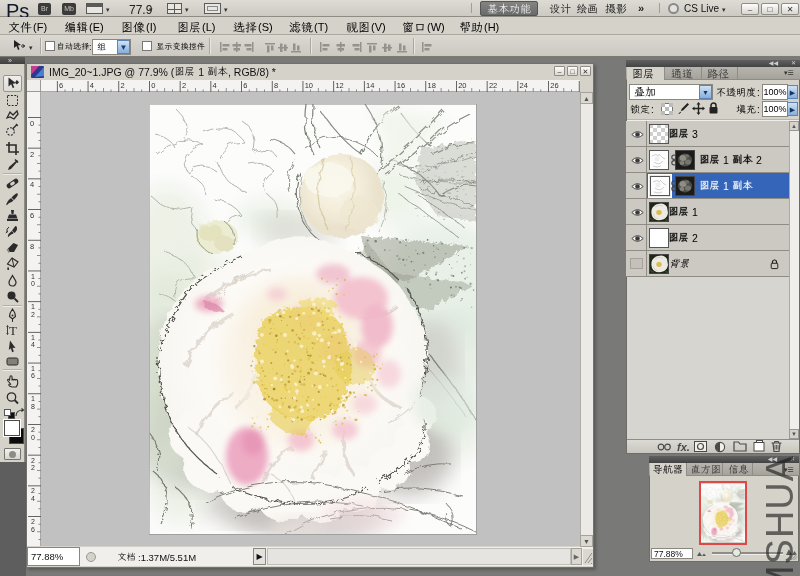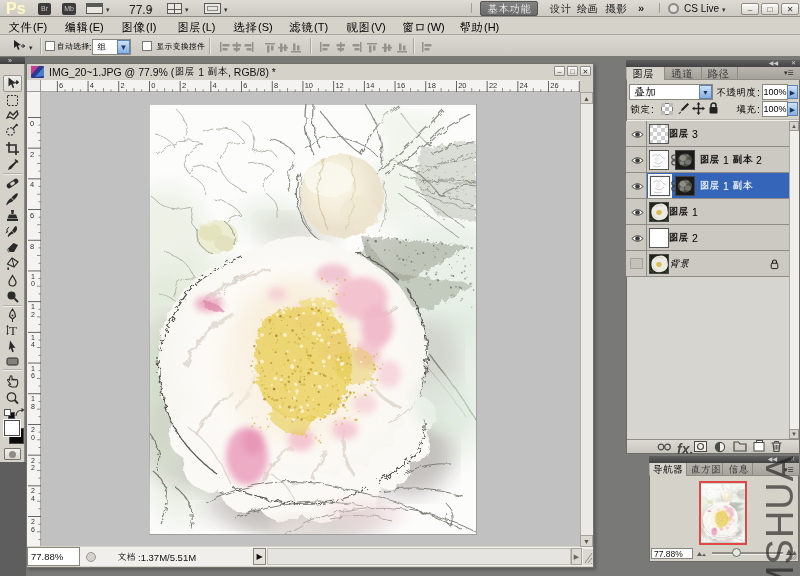--- a/index.html
+++ b/index.html
@@ -62,21 +62,21 @@
       <path id="c52" d="M77 -21V-16Q67 -14 57 -12V-20ZM77 -34V-26L57 -25L57 -33ZM77 -45V-38L57 -37V-44ZM41 -49Q41 -49 41 -48Q41 -46 44 -44Q44 -43 46 -43H48Q48 -43 49 -44L52 -44L52 -12L45 -11Q44 -11 44 -11H42Q40 -11 39 -11Q38 -12 38 -12Q38 -12 38 -11Q38 -10 38 -10Q38 -8 40 -6Q42 -4 44 -4Q45 -4 54 -6Q63 -7 77 -11V-4Q77 1 76 3Q76 5 76 6Q76 6 77 8Q79 10 81 10Q82 10 82 8L82 -12Q94 -16 95 -17Q97 -17 97 -18Q97 -19 96 -19H94L82 -17L82 -45L92 -46Q94 -46 94 -47Q94 -49 90 -50Q89 -51 89 -51Q88 -51 87 -50Q86 -50 83 -50L48 -48H46Q43 -48 41 -49ZM79 -70 78 -61 55 -60 54 -69ZM83 -61 84 -70Q84 -71 85 -71Q85 -72 85 -72Q85 -73 84 -74Q82 -75 81 -75L80 -75L54 -74Q49 -75 48 -75Q46 -75 46 -75Q46 -75 47 -73Q48 -72 49 -69L50 -60Q50 -60 50 -59V-57Q50 -57 50 -56V-55Q50 -54 50 -54Q50 -53 52 -52Q54 -52 54 -52Q56 -52 56 -54V-54L56 -55L83 -56Q84 -56 85 -56Q85 -57 85 -57Q85 -58 83 -61ZM32 8 32 -17Q37 -20 42 -23Q45 -24 45 -26Q45 -26 44 -26Q43 -26 39 -25Q36 -24 32 -22L32 -33L40 -34Q42 -34 42 -35Q42 -36 41 -37Q39 -40 37 -39Q36 -39 35 -38L32 -38L32 -48Q32 -51 28 -52Q27 -52 26 -52Q25 -52 25 -51Q25 -51 26 -50Q26 -49 26 -46V-38L20 -37Q19 -37 18 -37L21 -43Q24 -52 26 -58L44 -60Q46 -60 46 -61Q46 -62 43 -64Q42 -65 41 -65Q40 -65 39 -65Q38 -64 36 -64L27 -64Q29 -72 30 -75Q30 -77 30 -78Q29 -78 27 -79Q25 -80 24 -80Q22 -80 23 -77Q24 -76 23 -75Q23 -74 20 -63L13 -63H12Q10 -63 9 -63Q9 -63 8 -63Q7 -63 7 -63Q7 -62 8 -61Q8 -59 10 -58Q10 -57 13 -57L15 -58L19 -58Q16 -48 11 -34Q11 -34 11 -34Q10 -32 12 -31Q13 -31 14 -31L17 -31L20 -32H21L26 -32V-20Q14 -16 11 -15Q8 -14 7 -14Q5 -14 5 -13Q5 -12 7 -10Q9 -8 10 -8Q12 -8 16 -10Q21 -11 26 -14V-2Q26 1 26 5V6Q26 9 30 10L30 10H31Q32 10 32 8Z"></path>
       <path id="c53" d="M89 7H90Q92 7 93 7Q94 6 96 4Q96 2 96 2Q96 1 95 1H94Q93 1 92 1Q91 1 90 1Q86 1 79 1Q73 0 66 -1Q59 -2 52 -3Q45 -4 39 -5Q33 -6 29 -7Q26 -8 23 -8Q26 -11 28 -13Q30 -15 30 -16Q31 -17 31 -18Q31 -19 30 -20Q30 -20 28 -22Q26 -23 22 -25Q21 -26 21 -26Q21 -26 22 -26Q23 -29 25 -31Q27 -33 30 -36Q30 -36 31 -37Q31 -38 31 -38Q31 -40 30 -41Q28 -42 27 -42Q27 -42 27 -42Q27 -42 26 -42L12 -40Q12 -40 11 -40Q11 -40 10 -40Q9 -40 7 -41Q7 -41 7 -41Q7 -41 7 -41Q6 -41 6 -40Q6 -38 7 -37Q9 -35 11 -35Q12 -35 12 -35Q13 -36 14 -36L23 -36Q21 -35 20 -33Q19 -31 18 -29Q16 -27 16 -25Q16 -23 18 -22Q20 -21 21 -20Q23 -19 24 -18Q24 -18 24 -17Q24 -17 24 -17Q22 -15 20 -13Q18 -10 15 -8Q10 -8 7 -7Q5 -7 4 -6Q3 -5 3 -4L4 -4Q4 -2 4 -2Q5 0 6 0Q6 0 7 -1Q7 -1 8 -1Q11 -2 13 -2Q16 -3 18 -3Q21 -3 23 -2Q26 -2 28 -1Q32 -1 39 1Q45 2 52 3Q60 4 67 5Q74 6 80 7Q86 7 89 7ZM21 -48Q23 -46 24 -46Q24 -46 25 -47Q26 -48 26 -49Q27 -50 27 -51Q27 -52 25 -53Q19 -57 16 -59Q12 -61 11 -61Q10 -61 9 -60Q8 -59 8 -58Q8 -57 10 -56Q12 -54 16 -52Q19 -50 21 -48ZM31 -62Q33 -63 33 -64Q33 -65 31 -66Q30 -68 28 -69Q26 -71 23 -72Q21 -74 20 -74Q18 -75 18 -75Q16 -75 15 -74Q14 -73 14 -72Q14 -71 16 -70Q19 -68 22 -66Q24 -64 27 -61Q28 -60 29 -60Q30 -60 31 -62ZM35 -8Q35 -8 38 -10Q44 -14 50 -21Q56 -28 58 -39L65 -40L65 -19Q65 -15 66 -12Q67 -10 70 -9Q74 -8 80 -8Q91 -8 93 -13Q94 -14 94 -16Q94 -24 94 -27Q93 -30 92 -30Q90 -30 90 -25Q89 -20 88 -18Q87 -15 85 -14Q83 -13 80 -13Q73 -13 72 -16Q71 -18 71 -21L72 -40L93 -41Q95 -41 95 -42Q95 -44 92 -46Q91 -47 90 -47Q89 -47 88 -47Q87 -46 66 -45L66 -59L83 -60Q85 -60 85 -61Q85 -63 81 -65Q80 -66 79 -66Q79 -66 77 -65Q76 -65 66 -64L66 -78Q66 -80 61 -81Q60 -81 59 -81Q58 -81 58 -81Q58 -80 58 -80Q60 -78 60 -76L60 -64L52 -63Q55 -69 55 -72Q55 -72 54 -73Q52 -74 51 -75Q49 -76 48 -76Q47 -76 47 -75Q48 -74 48 -73Q48 -69 44 -61Q41 -54 39 -51Q37 -48 37 -47Q37 -46 38 -46Q38 -46 41 -49Q44 -51 48 -58L60 -58L60 -45L38 -44Q36 -44 35 -44Q33 -44 33 -44Q32 -44 32 -44Q32 -44 32 -43Q34 -40 35 -39Q37 -38 39 -38Q40 -38 42 -38L51 -39L51 -37Q47 -23 36 -12Q34 -10 34 -9Q34 -8 35 -8Z"></path>
       <path id="c54" d="M76 -10H75Q70 -12 63 -14Q62 -15 61 -15Q60 -15 60 -14Q60 -14 62 -12Q64 -10 66 -8Q69 -6 72 -5Q74 -4 76 -4Q79 -4 82 -8Q84 -12 86 -22Q87 -23 87 -24Q88 -24 88 -25Q88 -26 86 -27Q85 -29 83 -29H82L71 -28L75 -35Q76 -36 76 -36Q77 -37 77 -38Q77 -38 76 -39Q76 -40 74 -40Q74 -41 72 -41Q72 -41 72 -41Q71 -41 71 -41L48 -39Q48 -39 47 -39Q47 -39 46 -39Q44 -39 41 -40H41Q40 -40 40 -39Q40 -39 41 -38Q41 -36 43 -35Q43 -35 44 -34Q45 -34 47 -34H49L51 -34Q49 -26 45 -21Q41 -16 35 -12Q33 -10 33 -9Q33 -9 34 -9Q34 -9 36 -9Q38 -10 41 -12Q44 -13 47 -16Q50 -19 53 -24Q56 -28 58 -35L69 -36L65 -27Q65 -26 65 -26Q65 -25 66 -24Q67 -22 69 -22Q70 -22 70 -22Q71 -23 72 -23L81 -23Q80 -20 79 -17Q78 -14 76 -10Q76 -10 76 -10ZM92 7H93Q95 7 96 5Q97 4 97 3Q98 2 98 1Q98 0 96 0H95Q89 0 82 0Q75 -1 68 -2Q60 -2 53 -4Q46 -5 40 -6Q34 -7 29 -8Q27 -8 25 -9Q24 -9 22 -9Q27 -13 29 -15Q31 -17 31 -19Q31 -20 30 -21Q30 -22 28 -23Q26 -24 22 -26Q21 -27 21 -27Q21 -27 22 -28Q23 -30 25 -32Q27 -34 29 -37Q30 -37 30 -38Q31 -39 31 -39Q31 -41 29 -42Q29 -42 28 -43Q27 -43 27 -43H26L12 -42Q12 -42 12 -41Q11 -41 11 -41Q9 -41 7 -42Q7 -42 7 -42Q7 -42 6 -42Q6 -42 6 -41Q6 -41 6 -40Q7 -38 8 -37Q9 -37 10 -37Q11 -36 12 -36Q12 -36 13 -36Q13 -36 14 -36L23 -37Q21 -36 20 -34Q18 -32 17 -30Q15 -28 15 -26Q15 -24 18 -22Q21 -21 24 -19Q24 -18 24 -18Q24 -18 24 -18Q22 -16 20 -13Q17 -11 14 -9Q13 -9 11 -8Q9 -8 7 -8Q5 -8 5 -7Q4 -7 4 -6Q4 -5 4 -4Q5 -3 5 -2Q6 -2 7 -2Q7 -2 8 -2Q11 -3 14 -3Q16 -4 19 -4Q21 -4 24 -3Q26 -3 28 -3Q33 -2 39 -1Q45 1 52 2Q59 3 66 4Q74 5 80 6Q87 6 92 7ZM24 -47Q25 -47 26 -48Q27 -49 27 -50Q28 -51 28 -51Q28 -52 26 -53Q25 -54 22 -56Q20 -58 18 -59Q16 -61 14 -62Q12 -63 12 -63Q11 -63 10 -61Q9 -60 9 -59Q9 -58 10 -57Q13 -56 16 -53Q19 -51 22 -48Q23 -47 24 -47ZM31 -62Q32 -63 32 -64Q32 -65 31 -66Q26 -70 24 -72Q21 -74 20 -76Q18 -76 18 -77Q17 -77 17 -77Q16 -77 15 -76Q14 -74 14 -74Q14 -73 15 -72Q18 -70 21 -67Q24 -64 27 -61Q28 -60 29 -60Q30 -60 31 -62ZM70 -59 87 -60Q88 -60 89 -60Q90 -60 90 -61Q90 -62 89 -62Q88 -63 87 -64Q86 -65 85 -65Q84 -65 84 -65Q83 -64 81 -64Q80 -64 79 -64L64 -63V-71Q68 -72 72 -73Q76 -74 80 -75Q81 -75 81 -76Q81 -77 80 -78Q79 -79 78 -80Q77 -82 76 -82Q76 -82 76 -81Q75 -81 75 -80Q74 -79 73 -79Q66 -76 58 -74Q51 -72 42 -70Q39 -70 39 -68Q39 -67 41 -67Q41 -67 42 -67Q42 -68 42 -68Q47 -68 51 -69Q55 -69 59 -70V-63L41 -62H39Q38 -62 37 -62Q36 -62 34 -63Q34 -63 34 -63Q34 -63 34 -62Q34 -62 34 -62Q34 -59 36 -58Q37 -57 39 -57H41L53 -58Q49 -53 44 -49Q39 -45 34 -42Q32 -40 32 -39Q32 -39 33 -39Q34 -39 38 -41Q42 -43 48 -47Q54 -51 59 -57V-52Q59 -51 59 -49Q59 -48 58 -46Q58 -46 58 -45Q58 -43 60 -42Q62 -42 63 -42Q64 -42 64 -43V-57Q69 -54 73 -50Q78 -47 82 -45Q85 -43 88 -42Q90 -40 90 -40Q91 -40 92 -41Q93 -42 94 -43Q95 -44 95 -45Q95 -45 94 -46Q89 -48 85 -49Q81 -51 78 -54Q74 -56 70 -59Z"></path>
       <path id="c55" d="M58 -40V-31L43 -30V-40ZM79 -42V-32L63 -31V-41ZM90 7H91Q92 7 94 5Q95 4 95 3Q96 1 96 1Q96 0 94 0H93Q86 0 77 -1Q68 -2 59 -3Q51 -4 43 -6Q35 -7 29 -8Q27 -8 25 -9Q24 -9 22 -9Q27 -13 28 -15Q30 -17 30 -19Q30 -20 30 -21Q29 -21 28 -23Q26 -24 22 -26Q21 -27 21 -27Q21 -27 21 -28Q23 -30 25 -32Q26 -34 29 -37Q29 -37 30 -38Q30 -39 30 -39Q30 -40 30 -41Q29 -42 28 -42Q27 -43 27 -43Q26 -43 26 -43Q26 -43 26 -43L12 -42Q12 -41 11 -41Q11 -41 10 -41Q8 -41 7 -42Q7 -42 7 -42Q6 -42 6 -42Q6 -42 6 -41Q6 -40 7 -38Q8 -36 11 -36Q11 -36 12 -36Q13 -36 14 -36L22 -37Q20 -35 19 -34Q18 -32 16 -30Q15 -28 15 -26Q15 -24 17 -22Q19 -22 20 -21Q22 -20 23 -19Q24 -18 24 -18Q24 -18 23 -18Q20 -14 14 -9Q10 -9 8 -8Q6 -8 5 -7Q4 -7 4 -6Q4 -3 5 -2Q6 -2 7 -2Q8 -2 8 -2Q11 -3 14 -3Q17 -4 19 -4Q21 -4 24 -3Q26 -3 28 -3Q34 -1 42 0Q50 2 58 3Q67 4 75 5Q84 6 90 7ZM58 -53 58 -45 43 -44V-53ZM79 -55V-46L63 -45V-54ZM23 -47Q24 -47 24 -48Q25 -49 26 -50Q26 -51 26 -52Q26 -52 25 -54Q23 -55 21 -56Q19 -58 17 -59Q15 -61 13 -61Q11 -62 11 -62Q10 -62 9 -61Q8 -60 8 -59Q8 -58 8 -58Q9 -58 9 -57Q12 -55 15 -53Q18 -51 21 -48Q22 -47 23 -47ZM27 -61Q28 -61 29 -63Q31 -64 31 -65Q31 -66 29 -67Q28 -69 26 -70Q24 -72 22 -73Q19 -75 18 -75Q16 -76 16 -76Q15 -76 14 -75Q13 -74 13 -73Q13 -72 14 -71Q20 -67 25 -62Q26 -61 27 -61ZM79 -27 79 -12Q74 -14 70 -16Q69 -16 69 -16Q68 -16 68 -16Q67 -16 67 -16Q67 -15 69 -13Q70 -12 73 -10Q75 -8 77 -6Q80 -5 80 -5Q82 -5 84 -7Q85 -9 85 -10Q85 -11 85 -12Q85 -13 85 -13L85 -54Q85 -55 85 -56Q85 -56 85 -57Q85 -57 84 -58Q83 -60 81 -60H80L64 -59L63 -60Q67 -62 71 -65Q75 -68 79 -71Q80 -71 80 -72Q81 -72 81 -73Q81 -74 80 -76Q79 -77 77 -77H76L42 -75Q42 -75 42 -75Q41 -75 41 -75Q39 -75 38 -75Q38 -75 37 -75Q37 -75 37 -75Q36 -75 36 -75L37 -73Q37 -72 39 -70Q40 -70 40 -70Q41 -69 42 -69Q42 -69 43 -69Q43 -69 44 -70L72 -72Q70 -70 66 -68Q63 -65 59 -63Q56 -65 54 -67Q51 -68 51 -68Q50 -68 50 -68Q49 -67 49 -66L48 -65Q48 -65 50 -64Q52 -63 54 -61Q56 -60 57 -58L43 -58Q41 -59 39 -59Q38 -60 37 -60Q36 -60 36 -59Q36 -59 37 -58Q38 -55 38 -52L38 -19Q38 -17 37 -16Q37 -14 37 -12Q37 -12 37 -12Q37 -12 37 -12Q37 -10 38 -10Q39 -9 40 -9L42 -8Q43 -8 43 -9Q43 -10 43 -11V-26L58 -26V-21Q58 -17 57 -15Q57 -14 57 -14Q57 -14 57 -14Q57 -12 58 -12Q59 -11 60 -10Q62 -10 62 -10Q63 -10 63 -12V-27Z"></path>
       <path id="c56" d="M74 -23 74 -16 50 -15 50 -22ZM74 -35 74 -28 49 -27 49 -34ZM92 7H93Q95 7 96 6Q97 4 97 3Q98 2 98 2Q98 1 96 1H95Q88 1 79 0Q70 -1 60 -2Q51 -4 43 -5Q35 -6 29 -8Q26 -8 24 -8Q28 -12 30 -14Q31 -16 31 -18Q31 -19 31 -20Q30 -20 28 -21Q26 -23 22 -25Q22 -26 22 -26Q22 -26 22 -26Q24 -29 25 -31Q27 -33 30 -36Q30 -36 31 -37Q31 -38 31 -38Q31 -40 30 -41Q28 -42 27 -42Q27 -42 27 -42Q27 -42 26 -42L12 -40Q12 -40 11 -40Q11 -40 10 -40Q9 -40 7 -41Q7 -41 7 -41Q7 -41 7 -41Q6 -41 6 -40L6 -39Q7 -38 8 -36Q9 -35 11 -35Q12 -35 12 -35Q13 -35 14 -35L23 -36Q21 -34 20 -32Q18 -31 17 -29Q15 -27 15 -25Q15 -23 18 -22Q21 -20 24 -18Q24 -18 24 -17Q24 -17 24 -17Q23 -15 21 -13Q18 -11 16 -9Q10 -8 8 -8Q5 -7 5 -7Q4 -6 4 -5Q4 -2 5 -2Q6 -1 6 -1Q7 -1 8 -2Q11 -3 14 -3Q16 -3 19 -3Q21 -3 24 -3Q26 -3 28 -2Q33 -1 39 0Q45 1 52 2Q59 4 66 5Q73 6 80 6Q87 7 92 7ZM75 -46 75 -40 49 -38 49 -44ZM23 -46Q24 -46 25 -47Q26 -48 26 -49Q27 -50 27 -51Q27 -52 25 -53Q25 -53 23 -55Q21 -56 19 -57Q16 -59 14 -60Q12 -61 11 -61Q10 -61 9 -60Q8 -59 8 -58Q8 -57 10 -56Q13 -54 16 -52Q18 -50 21 -48Q23 -46 23 -46ZM28 -60Q28 -60 29 -61Q30 -62 31 -63Q31 -64 31 -64Q31 -65 30 -66Q28 -68 26 -69Q24 -71 22 -72Q20 -74 18 -74Q17 -75 16 -75Q15 -75 14 -74Q13 -73 13 -72Q13 -71 15 -70Q18 -68 20 -66Q23 -64 26 -61Q27 -60 28 -60ZM57 -68Q57 -68 55 -70Q54 -72 52 -74Q50 -76 48 -77Q46 -78 46 -78Q44 -78 44 -77Q43 -76 43 -75Q43 -75 44 -74Q46 -72 48 -70Q50 -68 51 -65Q52 -64 53 -64Q53 -64 54 -65Q55 -65 56 -66Q57 -67 57 -68ZM50 -10 79 -10Q80 -10 81 -11Q82 -11 82 -12Q82 -13 79 -16L81 -45Q81 -46 82 -46Q82 -47 82 -47Q82 -48 81 -48Q81 -49 80 -50Q79 -51 77 -51H76L57 -50Q60 -52 61 -54Q62 -55 63 -56Q63 -56 63 -56Q63 -57 63 -58Q62 -58 62 -59L89 -61Q91 -61 91 -62Q91 -63 90 -64Q90 -65 88 -66Q87 -66 86 -66Q86 -66 86 -66Q85 -66 85 -66Q84 -66 83 -65Q82 -65 80 -65L68 -64Q73 -68 75 -71Q77 -74 77 -75Q77 -76 75 -78Q73 -80 72 -80Q71 -80 71 -79Q71 -78 70 -77Q70 -76 70 -76Q68 -73 66 -70Q64 -67 61 -64L38 -63Q38 -63 37 -63Q37 -62 36 -62Q35 -62 33 -63H32Q32 -63 32 -62Q32 -62 32 -62Q33 -60 34 -59Q35 -58 37 -58Q37 -58 38 -58Q39 -58 40 -58L57 -59Q56 -57 55 -55Q53 -52 50 -49L49 -49Q44 -51 43 -51Q42 -51 42 -50Q42 -50 42 -48Q43 -48 43 -46Q43 -45 43 -44L44 -16V-15Q44 -13 44 -12Q44 -11 44 -10V-9Q44 -8 45 -7Q46 -6 47 -6Q48 -6 49 -6Q50 -6 50 -6Q50 -7 50 -8V-8Z"></path>
       <path id="c57" d="M52 -71Q52 -69 50 -67Q49 -64 47 -62Q45 -59 43 -57Q41 -54 40 -53Q39 -52 39 -51Q39 -50 39 -50Q40 -50 43 -52Q45 -53 48 -56Q50 -58 53 -60Q55 -63 57 -65Q58 -67 58 -68Q58 -69 57 -70Q56 -71 55 -72Q53 -73 52 -73Q52 -73 52 -71ZM94 -56Q94 -57 93 -59Q92 -61 90 -63Q88 -65 85 -67Q83 -70 81 -71Q79 -72 78 -72Q78 -72 76 -71Q75 -70 75 -69Q75 -68 77 -67Q80 -65 83 -61Q86 -58 89 -54Q90 -53 91 -53Q92 -53 93 -54Q94 -55 94 -56ZM82 -53 69 -52 69 -76Q69 -77 68 -78Q68 -78 66 -79Q65 -79 64 -79Q63 -79 63 -79Q61 -79 61 -79Q61 -78 62 -78Q62 -77 63 -76Q63 -75 63 -74L63 -52L62 -52L52 -51Q46 -53 45 -53Q44 -53 44 -52Q44 -51 45 -50Q46 -48 46 -45L47 -20V-19Q47 -17 47 -16Q46 -14 46 -14Q46 -13 48 -11Q50 -10 51 -10Q53 -10 53 -12V-13L53 -18L52 -20L51 -46L81 -48Q80 -20 80 -19Q80 -18 80 -18Q79 -17 79 -16Q79 -14 82 -13Q83 -12 84 -12Q85 -12 86 -14L86 -15L86 -20L87 -47Q87 -48 88 -48Q88 -49 88 -50Q88 -51 86 -52Q84 -53 84 -53ZM5 -43Q6 -43 8 -45Q11 -48 14 -53Q17 -56 19 -59L39 -60Q40 -61 40 -62Q40 -63 39 -65Q37 -67 36 -67Q34 -67 32 -66Q30 -65 28 -65L22 -65Q23 -66 25 -70Q27 -74 27 -75Q27 -77 23 -79Q22 -80 21 -80Q20 -80 20 -78Q20 -74 16 -64Q12 -55 8 -50Q4 -45 4 -44Q4 -43 5 -43ZM18 0Q18 1 19 3Q21 5 22 5Q24 5 29 0Q35 -4 39 -8Q41 -10 41 -12Q41 -13 40 -13Q40 -13 36 -11Q34 -9 28 -6L28 -25L40 -26Q42 -26 42 -28Q42 -29 39 -31Q38 -32 37 -32Q37 -32 36 -32Q34 -31 28 -31L28 -43L38 -44Q40 -44 40 -45Q40 -47 38 -49Q36 -50 36 -50Q35 -50 34 -49Q32 -49 18 -48Q14 -48 14 -48Q13 -48 12 -48Q12 -48 12 -48Q12 -45 15 -43Q15 -43 18 -43L22 -43L22 -30L10 -30L7 -30Q6 -30 6 -30Q6 -27 9 -25Q10 -24 11 -24Q13 -24 14 -24L22 -25L22 -2Q19 -1 18 -1Q18 -1 18 0ZM63 -34V-23Q63 -17 61 -12Q56 0 38 6Q36 6 36 8Q36 9 37 9Q38 9 41 8Q44 8 47 7Q51 5 54 3Q58 1 61 -2Q65 -5 66 -10Q68 -14 69 -18Q69 -22 70 -36Q70 -38 68 -39Q66 -40 64 -40Q62 -40 62 -38Q62 -38 63 -37Q63 -36 63 -34ZM94 2Q88 -2 82 -7Q76 -11 75 -11Q74 -11 73 -10Q71 -9 71 -8Q71 -7 73 -6Q82 0 88 6Q91 9 91 9Q92 9 93 8Q95 6 95 5Q95 3 94 2Z"></path>
       <path id="c58" d="M67 -72Q68 -71 69 -71Q70 -71 71 -72Q71 -73 72 -74Q72 -74 72 -75Q72 -76 69 -77Q66 -78 64 -79Q61 -80 59 -80Q57 -80 56 -80Q55 -80 55 -80Q54 -79 54 -78Q54 -77 54 -77Q54 -76 56 -76Q60 -74 62 -74Q64 -73 67 -72ZM5 -44Q6 -44 8 -46Q10 -48 13 -53Q16 -57 18 -60L37 -61Q38 -61 38 -62Q38 -64 36 -65Q35 -67 34 -67Q32 -67 31 -66Q30 -66 28 -65L21 -65Q22 -66 23 -70Q25 -74 25 -74Q25 -76 22 -78Q20 -79 20 -79Q19 -79 19 -78Q19 -73 15 -64Q11 -56 8 -51Q4 -46 4 -45Q4 -44 5 -44ZM20 -26 20 -3Q18 -2 17 -2Q16 -2 16 -1Q16 0 18 2Q20 4 21 4Q22 4 27 -1Q33 -6 38 -12Q40 -14 40 -16Q40 -17 39 -17Q38 -17 35 -14Q31 -11 26 -7V-26L37 -27Q40 -28 40 -29Q40 -30 36 -32Q35 -33 35 -33Q34 -33 33 -33Q32 -32 26 -32L26 -44L35 -45Q37 -45 37 -46Q37 -48 34 -50Q33 -51 33 -51Q32 -51 31 -50Q29 -50 17 -49Q14 -49 13 -49Q12 -49 12 -49Q11 -49 11 -49Q11 -46 14 -44Q14 -44 17 -44L20 -44L20 -31L10 -31L6 -31Q6 -31 6 -30Q6 -28 9 -26Q10 -26 11 -26Q12 -26 14 -26ZM81 1Q77 1 76 1Q74 0 73 -1Q73 -2 73 -4V-4L73 -18L81 -18Q83 -19 83 -19Q84 -19 84 -20Q84 -21 82 -23L84 -38Q84 -38 85 -39Q85 -40 85 -40Q85 -41 84 -42Q83 -43 81 -43L80 -43L50 -42Q45 -43 44 -43Q43 -43 43 -42Q43 -42 44 -41Q45 -38 45 -37L46 -23V-22L46 -19V-18Q46 -16 48 -16Q49 -15 51 -15Q52 -15 52 -17V-17L55 -18Q53 -10 47 -5Q42 0 33 5Q32 5 31 6Q31 6 31 7Q31 8 32 8Q33 8 34 7Q45 4 52 -2Q58 -8 61 -18L67 -18L67 -3V-3Q67 3 70 5Q73 7 80 7Q83 7 88 6Q92 6 93 4Q95 3 96 0Q96 -3 96 -9Q96 -15 95 -15Q94 -15 93 -12Q93 -10 92 -7Q92 -4 91 -3Q90 -1 89 0Q87 1 81 1ZM38 -52Q37 -52 37 -52Q37 -51 37 -51Q38 -50 39 -48Q40 -46 42 -46L44 -47L92 -49Q94 -49 94 -50Q94 -52 92 -53Q91 -54 89 -54Q89 -54 88 -54Q86 -54 84 -53L70 -53Q73 -56 77 -61Q77 -61 77 -62Q77 -63 75 -64Q74 -65 73 -66L84 -66Q86 -66 86 -68Q86 -69 85 -70Q83 -71 82 -71Q81 -71 81 -71Q79 -71 76 -70L47 -69H46Q44 -69 42 -69H42Q41 -69 41 -69Q41 -67 42 -66Q44 -64 46 -64Q46 -64 49 -64L52 -64Q50 -63 50 -62Q50 -62 51 -61Q53 -58 56 -53Q56 -52 57 -52L43 -51H43Q41 -51 38 -52ZM51 -32 51 -37 78 -38 78 -33ZM52 -22 51 -28 77 -29 77 -23ZM59 -53Q61 -54 61 -55Q61 -56 58 -60Q55 -64 54 -64L71 -65Q71 -65 71 -65V-64Q71 -61 64 -52L59 -52Q59 -52 59 -53Z"></path>
     </defs>
   </svg>
 <div style="position:absolute;left:0px;top:0px;width:800px;height:17px;background:linear-gradient(#dedbd4,#cdcac3);border-bottom:1px solid #8f8c86"></div>
-<div style="position:absolute;left:6px;top:1px;font-size:16px;color:#fef9c3;white-space:pre;line-height:1;font-weight:bold;letter-spacing:0px">Ps</div>
+<div style="position:absolute;left:6px;top:1px;font-size:20px;color:#0f172a;white-space:pre;line-height:1;font-weight:normal;letter-spacing:0px">Ps</div>
 <div style="position:absolute;left:38px;top:3px;width:13px;height:12px;background:#3b3b3b;border-radius:2px;color:#c8c6c0;font-size:7px;text-align:center;line-height:12px">Br</div>
 <div style="position:absolute;left:62px;top:3px;width:14px;height:12px;background:#3b3b3b;border-radius:2px;color:#c8c6c0;font-size:7px;text-align:center;line-height:12px">Mb</div>
 <div style="position:absolute;left:86px;top:3px;width:17px;height:11px;border:1px solid #5a5a5a;background:#e8e6e1">
     <div style="position:absolute;left:0;top:0;width:100%;height:3px;background:#5a5a5a"></div>
   </div>
 <div style="position:absolute;left:106px;top:6px;font-size:7px;color:#333;white-space:pre;line-height:1;">▾</div>
 <div style="position:absolute;left:129px;top:4px;font-size:12px;color:#222;white-space:pre;line-height:1;">77.9</div>
 <div style="position:absolute;left:149px;top:6px;font-size:7px;color:#333;white-space:pre;line-height:1;">▾</div>
 <div style="position:absolute;left:167px;top:3px;width:15px;height:11px;border:1px solid #5a5a5a;background:#e8e6e1">
     <div style="position:absolute;left:6px;top:0;width:1px;height:100%;background:#5a5a5a"></div>
@@ -1648,21 +1648,21 @@
   </svg>
 <div style="position:absolute;left:627px;top:277px;width:162px;height:162px;background:#d7d5cf"></div>
 <div style="position:absolute;left:789px;top:121px;width:10px;height:318px;background:#f0efec;border-left:1px solid #aaa"></div>
 <div style="position:absolute;left:789px;top:121px;width:10px;height:10px;background:#d5d2ca;border:1px solid #999;font-size:6px;text-align:center;line-height:9px;color:#555">▲</div>
 <div style="position:absolute;left:789px;top:429px;width:10px;height:10px;background:#d5d2ca;border:1px solid #999;font-size:6px;text-align:center;line-height:9px;color:#555">▼</div>
 <div style="position:absolute;left:627px;top:439px;width:172px;height:14px;background:linear-gradient(#dcdad4,#c9c6bf);border-top:1px solid #8f8c86"></div>
 <svg class="ab" style="left:657px;top:443px" width="15" height="8" viewBox="0 0 15 8">
     <circle cx="4" cy="4" r="2.8" fill="none" stroke="#4a4a46" stroke-width="1.2"></circle>
     <circle cx="10.5" cy="4" r="2.8" fill="none" stroke="#4a4a46" stroke-width="1.2"></circle>
   </svg>
-<div style="position:absolute;left:677px;top:442px;font-size:14px;color:#4a4a46;white-space:pre;line-height:1;font-style:italic;font-weight:bold">fx.</div>
+<div style="position:absolute;left:677px;top:442px;font-size:11px;color:#4a4a46;white-space:pre;line-height:1;font-style:italic;font-weight:bold">fx.</div>
 <svg class="ab" style="left:694px;top:441px" width="13" height="11" viewBox="0 0 13 11">
     <rect x="0.5" y="0.5" width="12" height="10" fill="#f0efec" stroke="#4a4a46"></rect>
     <circle cx="6.5" cy="5.5" r="3" fill="none" stroke="#4a4a46" stroke-width="1.2"></circle>
   </svg>
 <svg class="ab" style="left:714px;top:441px" width="12" height="12" viewBox="0 0 12 12">
     <circle cx="6" cy="6" r="4.6" fill="#f0efec" stroke="#4a4a46" stroke-width="1.1"></circle>
     <path d="M6 1.4 a4.6 4.6 0 0 0 0 9.2 Z" fill="#4a4a46"></path>
   </svg>
 <svg class="ab" style="left:733px;top:441px" width="14" height="11" viewBox="0 0 14 11">
     <path d="M1 3 V10 H13 V3 H7 L5.5 1 H1 Z" fill="none" stroke="#4a4a46" stroke-width="1.2"></path>

